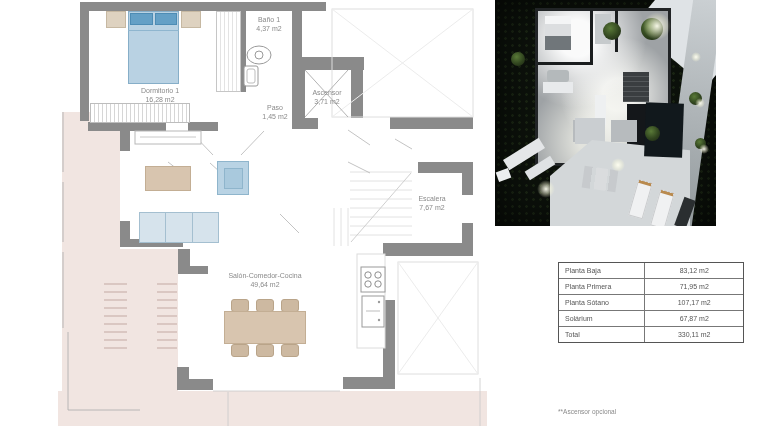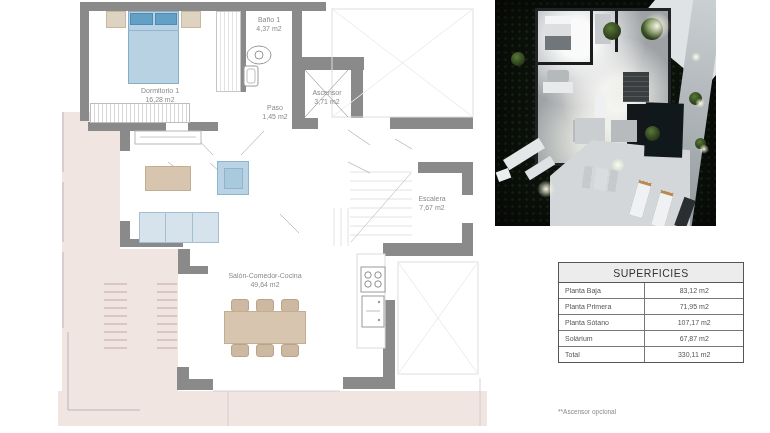--- a/index.html
+++ b/index.html
@@ -261,21 +261,20 @@
 
     <div class="glow" style="left:148px;top:12px;width:28px;height:28px;"></div>
     <div class="glow" style="left:42px;top:180px;width:18px;height:18px;"></div>
     <div class="glow" style="left:116px;top:158px;width:14px;height:14px;"></div>
     <div class="glow" style="left:196px;top:52px;width:10px;height:10px;"></div>
     <div class="glow" style="left:200px;top:98px;width:10px;height:10px;"></div>
     <div class="glow" style="left:204px;top:144px;width:10px;height:10px;"></div>
   </div>
 
   <div id="surf">
-    <div class="hd">SUPERFICIES</div>
     <div class="row">
       <div class="cl">Planta Baja</div>
       <div class="cv">83,12 m2</div>
     </div>
     <div class="row">
       <div class="cl">Planta Primera</div>
       <div class="cv">71,95 m2</div>
     </div>
     <div class="row">
       <div class="cl">Planta Sótano</div>

